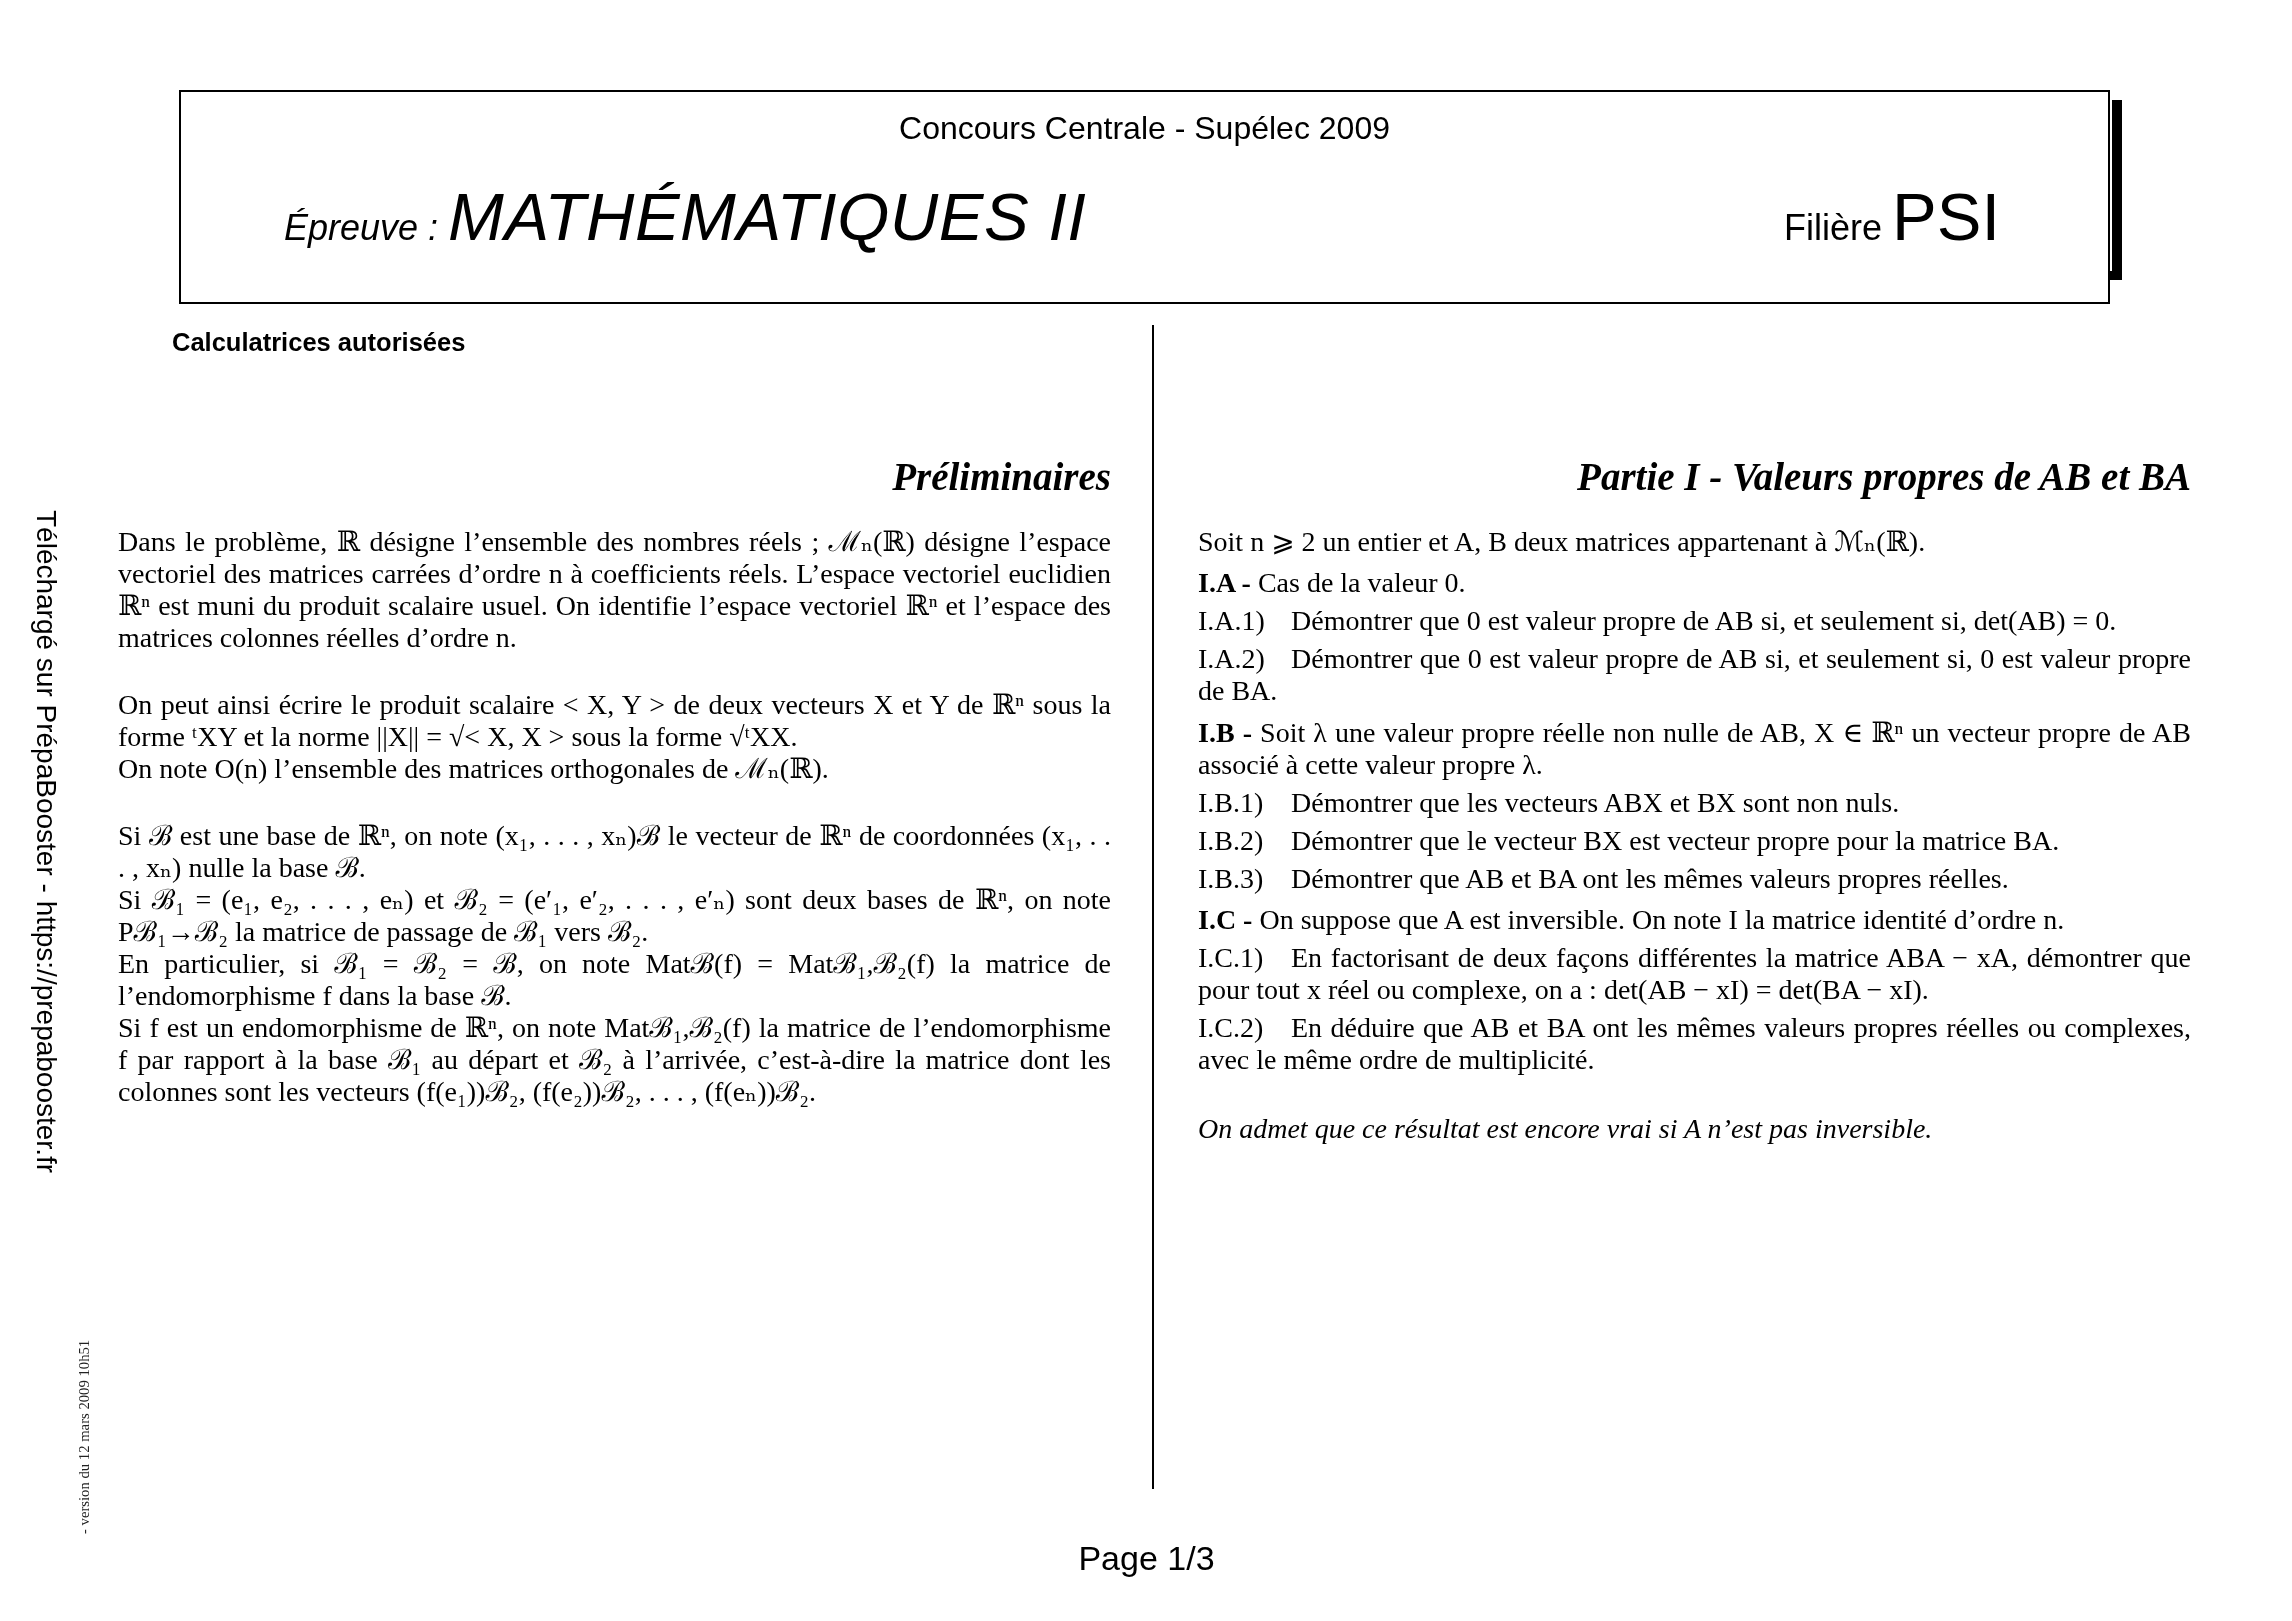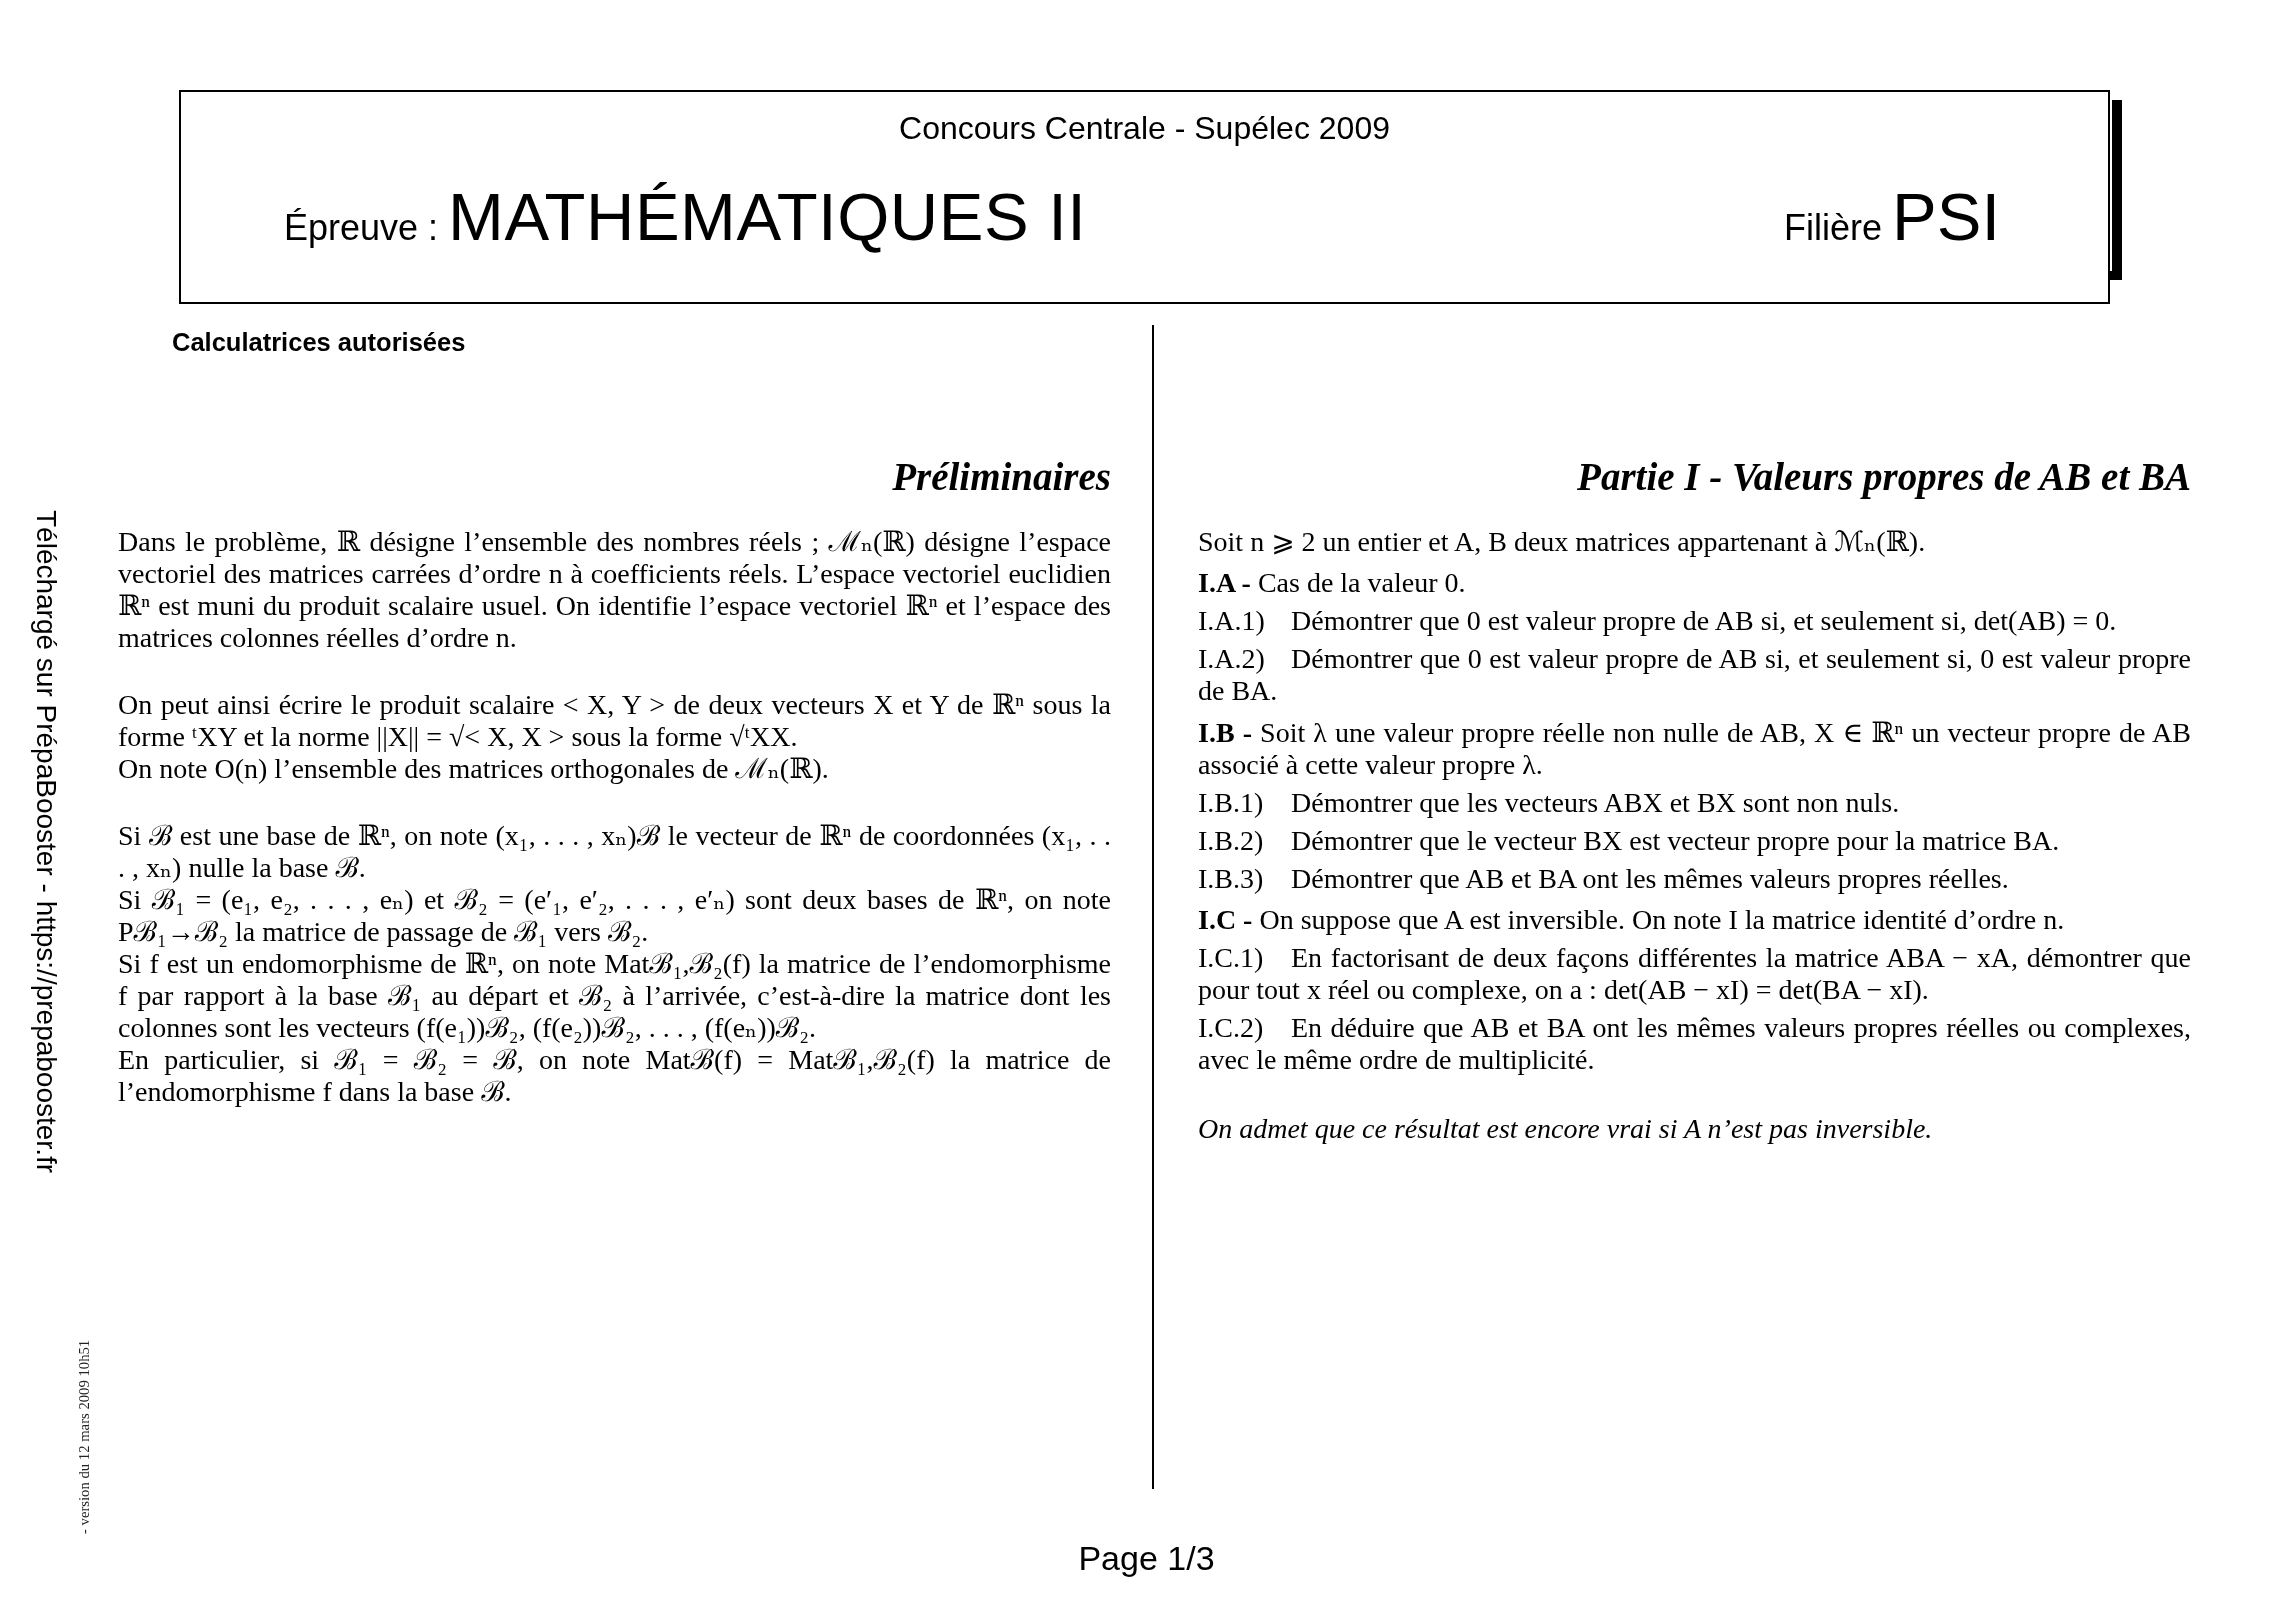--- a/index.html
+++ b/index.html
@@ -8,21 +8,21 @@
   .serif { font-family:"Liberation Serif", "DejaVu Serif", serif; }
 
   
   #header-box {
     position:absolute; left:179px; top:90px; width:1931px; height:214px;
     border:2px solid #000; background:#fff; box-sizing:border-box;
   }
   #header-shadow-right { position:absolute; left:2112px; top:100px; width:9.8px; height:179px; background:#000; }
   #header-shadow-bottom { position:absolute; left:189px; top:271px; width:1933px; height:8.8px; background:#000; }
   #contest-title { position:absolute; left:0; right:0; top:17.6px; text-align:center; font-size:32px; }
-  #epreuve-line { position:absolute; left:103px; top:86px; white-space:nowrap; }
+  #epreuve-line { position:absolute; left:103px; top:86px; white-space:nowrap;font-style:italic; }
   #epreuve-label { font-size:36px; }
   #subject-title { font-size:67px; letter-spacing:0.5px; }
   #filiere-line { position:absolute; right:108px; top:86px; white-space:nowrap; }
   #filiere-label { font-size:36px; }
   #filiere-value { font-size:67px; }
 
   #calc-note { position:absolute; left:172px; top:328px; font-size:25.5px; font-weight:bold; }
 
   
   #side-watermark {
@@ -75,22 +75,22 @@
 
 <div id="col-left" class="col serif">
   <h2 class="section-title">Préliminaires</h2>
   <p class="para">Dans le problème, ℝ désigne l’ensemble des nombres réels ; ℳₙ(ℝ) désigne l’espace vectoriel des matrices carrées d’ordre n à coefficients réels. L’espace vectoriel euclidien ℝⁿ est muni du produit scalaire usuel. On identifie l’espace vectoriel ℝⁿ et l’espace des matrices colonnes réelles d’ordre n.</p>
   <div class="gap-lg"></div>
   <p class="para">On peut ainsi écrire le produit scalaire &lt; X, Y &gt; de deux vecteurs X et Y de ℝⁿ sous la forme ᵗXY et la norme ||X|| = √&lt; X, X &gt; sous la forme √ᵗXX.</p>
   <p class="para">On note O(n) l’ensemble des matrices orthogonales de ℳₙ(ℝ).</p>
   <div class="gap-lg"></div>
   <p class="para">Si ℬ est une base de ℝⁿ, on note (x₁, . . . , xₙ)ℬ le vecteur de ℝⁿ de coordonnées (x₁, . . . , xₙ) nulle la base ℬ.</p>
   <p class="para">Si ℬ₁ = (e₁, e₂, . . . , eₙ) et ℬ₂ = (e′₁, e′₂, . . . , e′ₙ) sont deux bases de ℝⁿ, on note Pℬ₁→ℬ₂ la matrice de passage de ℬ₁ vers ℬ₂.</p>
+  <p class="para">En particulier, si ℬ₁ = ℬ₂ = ℬ, on note Matℬ(f) = Matℬ₁,ℬ₂(f) la matrice de l’endomorphisme f dans la base ℬ.</p>
   <p class="para">Si f est un endomorphisme de ℝⁿ, on note Matℬ₁,ℬ₂(f) la matrice de l’endomorphisme f par rapport à la base ℬ₁ au départ et ℬ₂ à l’arrivée, c’est-à-dire la matrice dont les colonnes sont les vecteurs (f(e₁))ℬ₂,   (f(e₂))ℬ₂, . . . ,   (f(eₙ))ℬ₂.</p>
-  <p class="para">En particulier, si ℬ₁ = ℬ₂ = ℬ, on note Matℬ(f) = Matℬ₁,ℬ₂(f) la matrice de l’endomorphisme f dans la base ℬ.</p>
 </div>
 
 <div id="col-right" class="col serif">
   <h2 class="section-title">Partie I - Valeurs propres de AB et BA</h2>
   <p class="para">Soit n ⩾ 2 un entier et A, B deux matrices appartenant à ℳₙ(ℝ).</p>
   <div class="gap-sm"></div>
 
   <p class="para"><span class="bold">I.A - </span><span>Cas de la valeur 0.</span></p>
   <div class="gap-xs"></div>
   <p class="para"><span class="q-num">I.A.1)</span><span>Démontrer que 0 est valeur propre de AB si, et seulement si, det(AB) = 0.</span></p>

